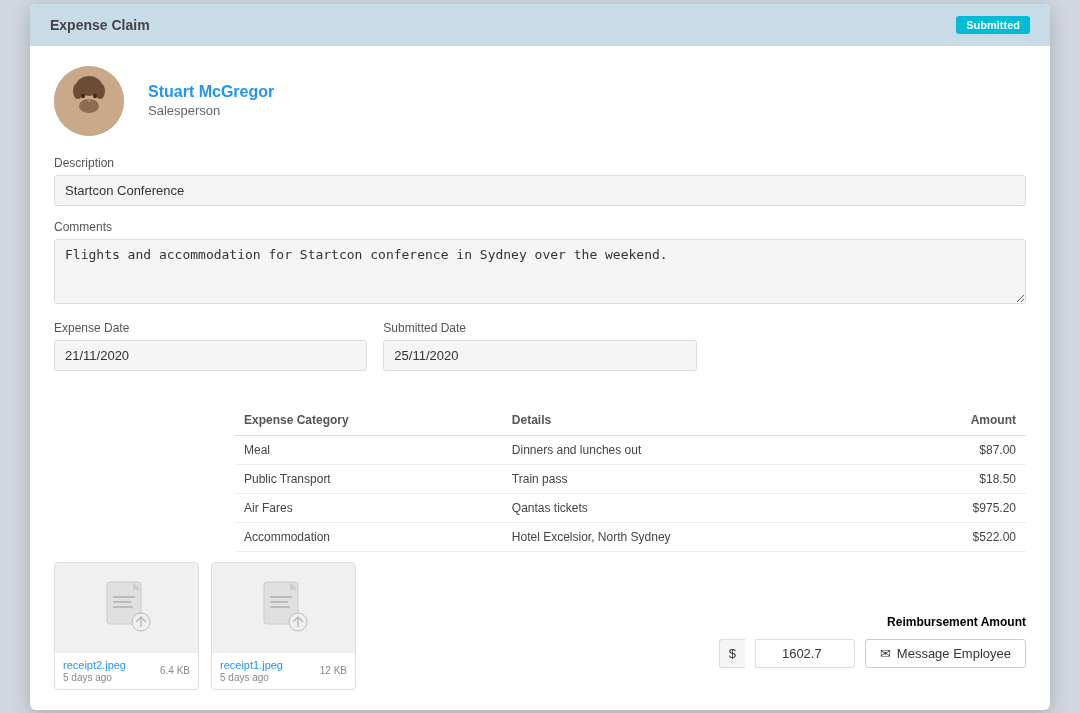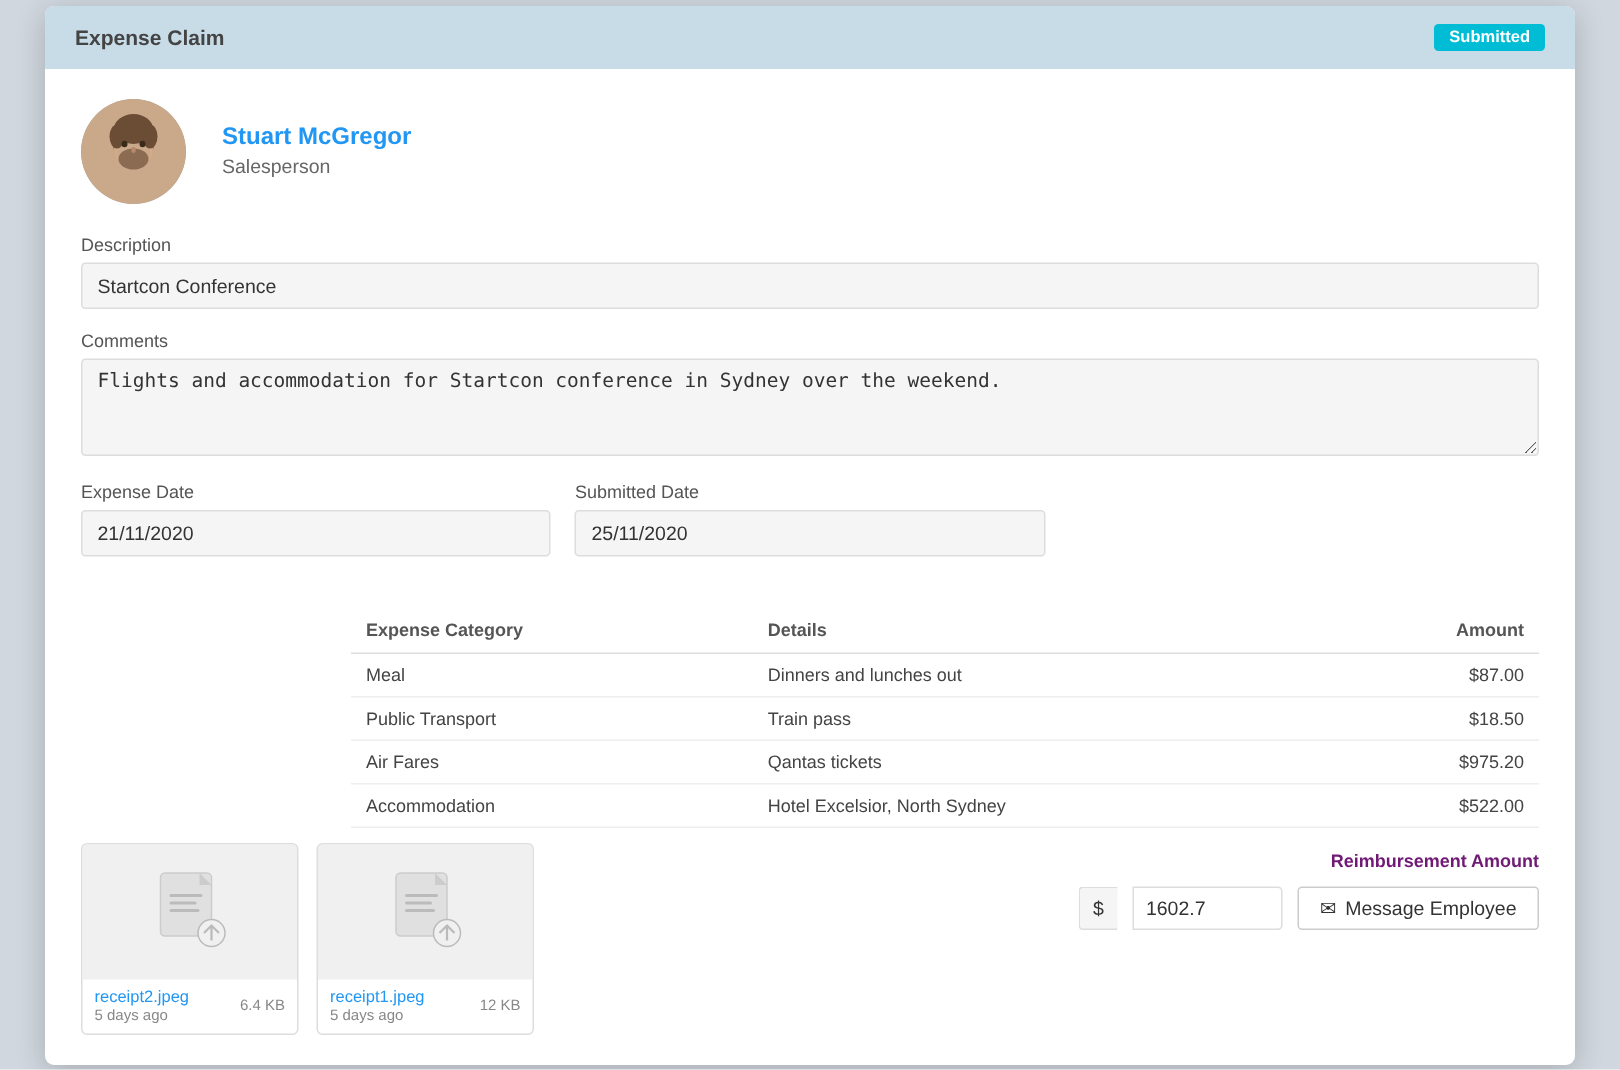--- a/index.html
+++ b/index.html
@@ -196,42 +196,43 @@
       flex: 1;
       display: flex;
       flex-direction: column;
       gap: 10px;
       align-items: flex-end;
       padding-top: 5px;
     }
     .reimbursement-label {
       font-size: 12px;
       font-weight: 600;
-      color: #701a75;
+      color: #000000;
       align-self: flex-start;
       margin-left: auto;
+      margin-top: 48px;
     }
     .reimbursement-input-row {
       display: flex;
       align-items: center;
       gap: 10px;
     }
     .dollar-prefix {
       background: #f5f5f5;
       border: 1px solid #ddd;
       border-right: none;
       padding: 6px 9px;
       border-radius: 3px 0 0 3px;
       font-size: 13px;
       color: #333;
     }
     .reimbursement-input {
       border: 1px solid #ddd;
       border-radius: 0 3px 3px 0;
-      padding: 6px 8px;
+      padding: 6px 26px;
       font-size: 13px;
       color: #333;
       width: 100px;
       background: #fff;
       outline: none;
     }
     .message-btn {
       background: #fff;
       border: 1px solid #ccc;
       border-radius: 3px;

